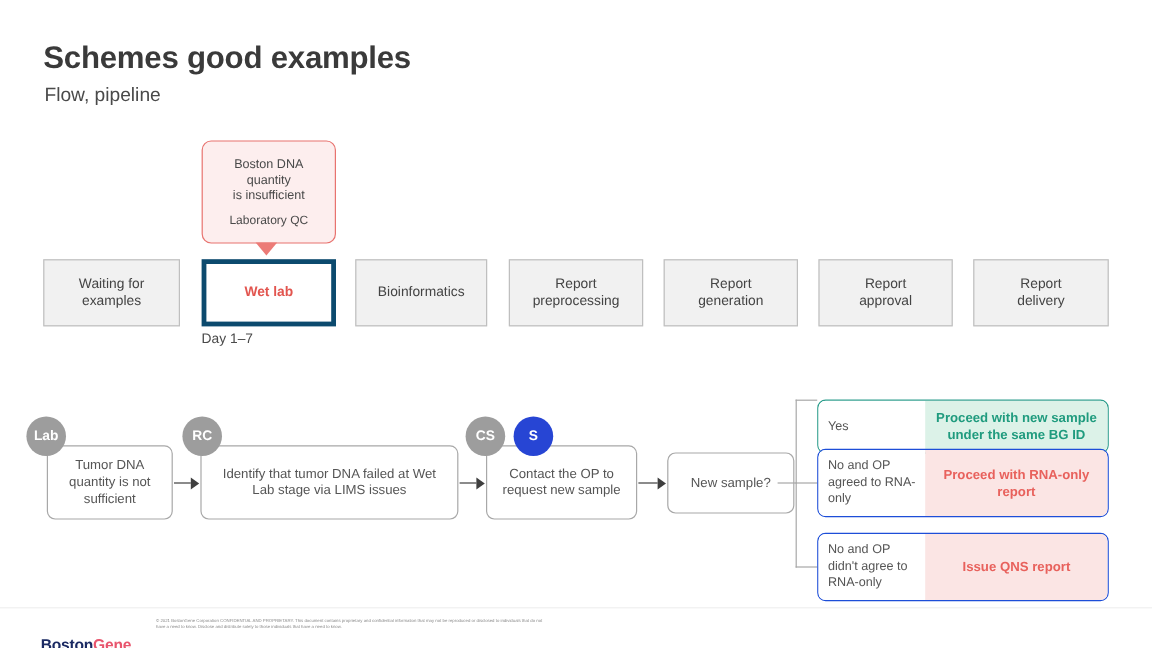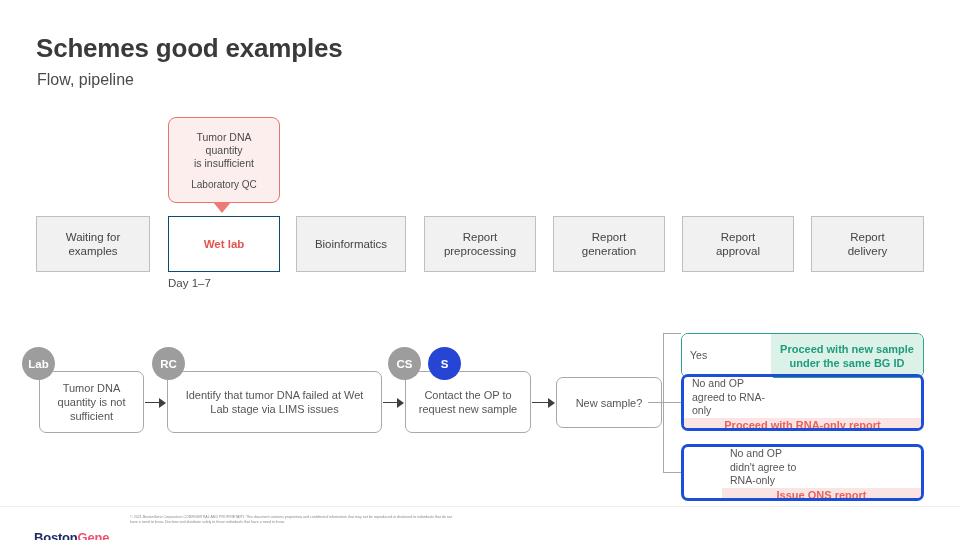--- a/index.html
+++ b/index.html
@@ -101,21 +101,21 @@
     align-items: center;
     justify-content: center;
     text-align: center;
     font-size: 11.5px;
     line-height: 14px;
     color: #444;
     padding: 0 4px;
   }
   .stage.active {
     background: #ffffff;
-    border: 1px solid #0c4a6e;
+    border: 4px solid #0c4a6e;
     color: #e2554f;
     font-weight: bold;
   }
   #day-label {
     position: absolute;
     left: 168px;
     top: 277px;
     width: 112px;
     text-align: left;
     font-size: 11.5px;
@@ -237,22 +237,21 @@
     box-sizing: border-box;
   }
   .outcome.ok {
     border: 1px solid #2e9e8d;
   }
   .outcome.ok .result {
     background: #dcf2e8;
     color: #1f9b7e;
   }
   .outcome.bad {
-    border: 3px solid #1d4ed8;
-    flex-direction: column;
+    border: 1px solid #1d4ed8;
   }
   .outcome.bad .result {
     background: #fbe5e4;
     color: #e8615c;
   }
 
   
   #footer-rule {
     position: absolute;
     left: 0; top: 506px;
@@ -282,21 +281,21 @@
 </style>
 </head>
 <body>
 
 <div class="slide">
 
   <div id="page-title">Schemes good examples</div>
   <div id="page-subtitle">Flow, pipeline</div>
 
   <div id="callout">
-    <div class="cl-line">Tumor DNA</div>
+    <div class="cl-line">Boston DNA</div>
     <div class="cl-line">quantity</div>
     <div class="cl-line">is insufficient</div>
     <div class="cl-sub">Laboratory QC</div>
   </div>
   <div id="callout-arrow"></div>
 
   <div id="pipeline">
     <div class="stage" style="left:0px;width:114px;">
       <span><span>Waiting for</span><br><span>examples</span></span>
     </div>
@@ -369,21 +368,21 @@
   </div>
 
   <div class="outcome ok" style="top:310px;height:45px;margin-top:23px;">
     <div class="cond">Yes</div>
     <div class="result">Proceed with new sample under the same BG ID</div>
   </div>
   <div class="outcome bad" style="top:374px;height:57px;">
     <div class="cond">No and OP agreed to RNA-only</div>
     <div class="result">Proceed with RNA-only report</div>
   </div>
-  <div class="outcome bad" style="top:444px;height:57px;padding-left:38px;">
+  <div class="outcome bad" style="top:444px;height:57px;">
     <div class="cond">No and OP didn't agree to RNA-only</div>
     <div class="result">Issue QNS report</div>
   </div>
 
   <div id="footer-rule"></div>
   <div id="logo">
     <span class="boston">Boston</span><span class="gene">Gene</span>
   </div>
   <div id="footer-text">© 2021 BostonGene Corporation CONFIDENTIAL AND PROPRIETARY. This document contains proprietary and confidential information that may not be reproduced or disclosed to individuals that do not have a need to know. Disclose and distribute solely to those individuals that have a need to know.</div>
 

